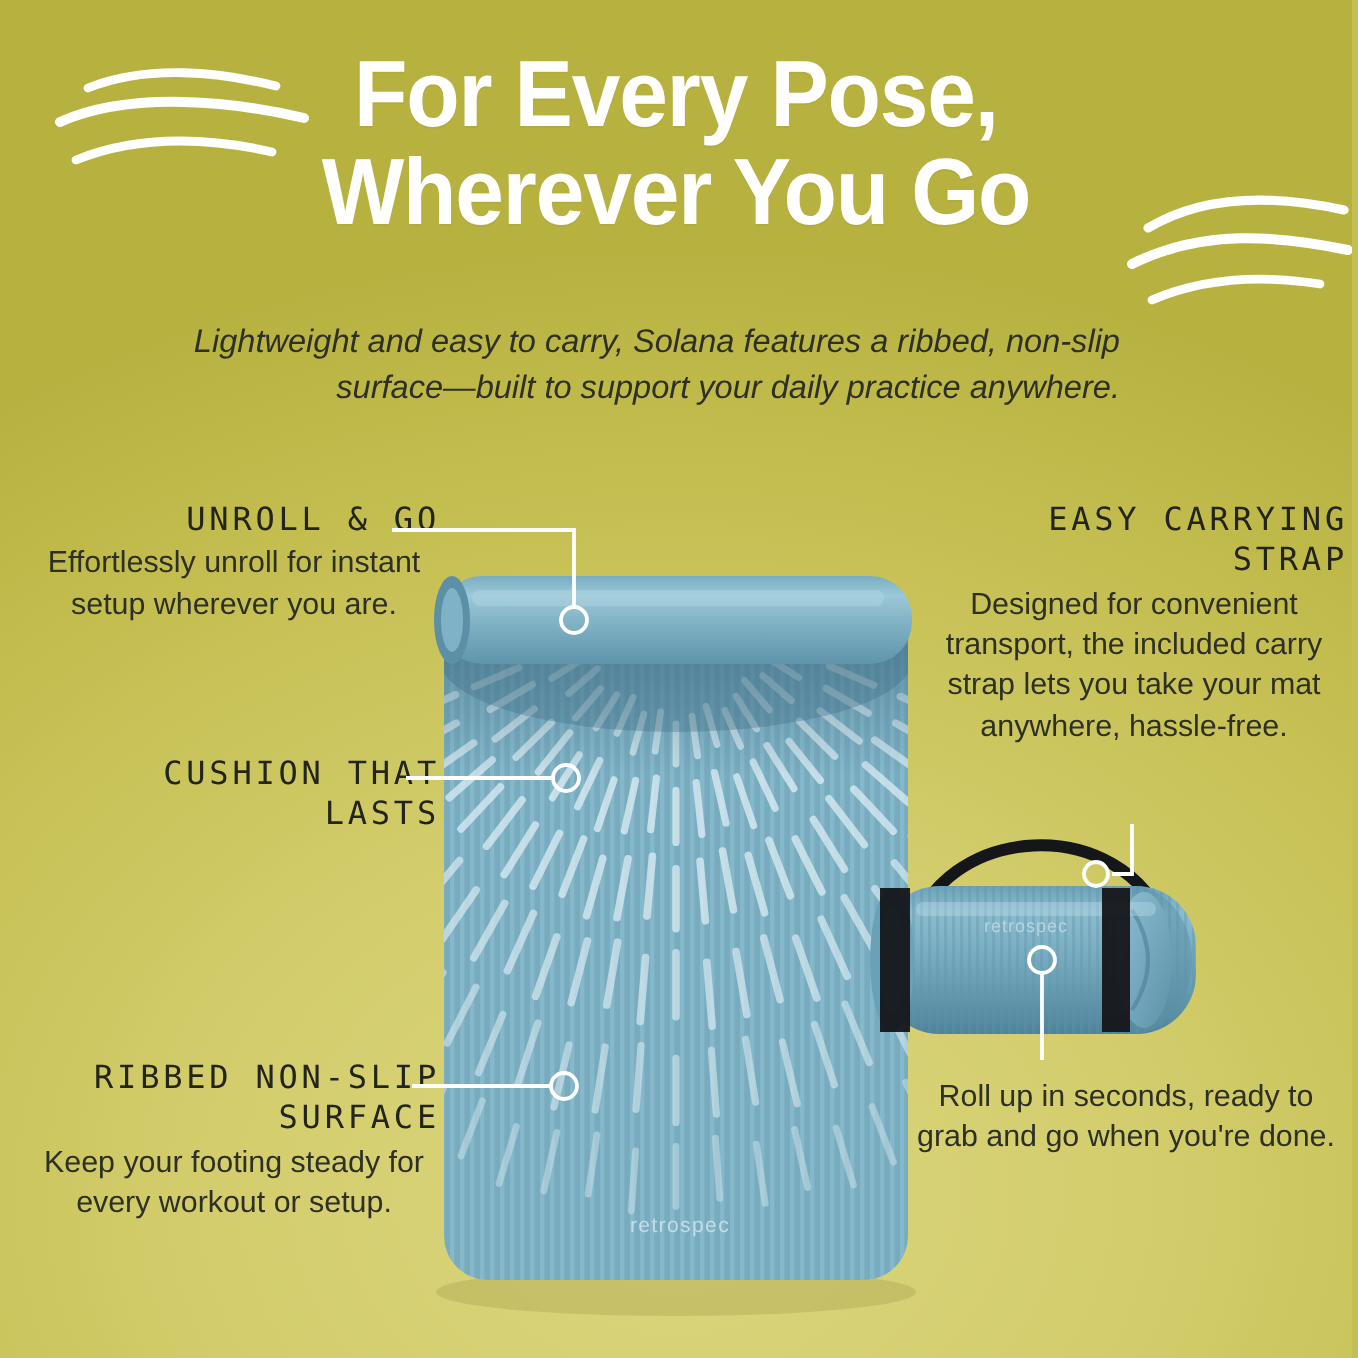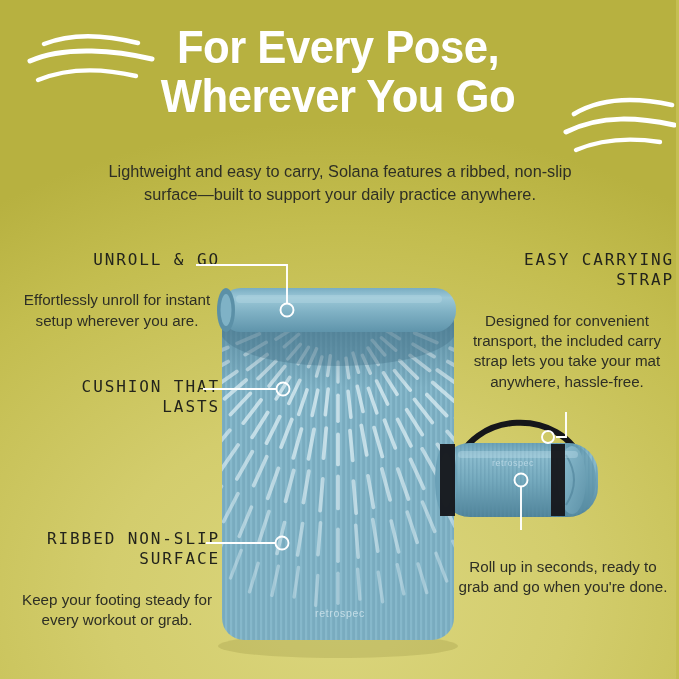--- a/index.html
+++ b/index.html
@@ -27,36 +27,37 @@
   }
   .headline .l1{display:block;}
   .headline .l2{display:block;margin-top:3px;}
 
   .swoosh{position:absolute;z-index:5;pointer-events:none;}
   .swoosh-left{left:26px;top:28px;}
   .swoosh-right{left:560px;top:92px;}
 
   
   .subtitle{
-    position:absolute;left:104px;width:472px;top:160px;
-    text-align:center;color:#2e2f25;
+    position:absolute;left:88px;width:472px;top:160px;
+    text-align:right;color:#2e2f25;
     font-size:16.3px;line-height:1.42;
     z-index:6;
+    font-style:italic;
   }
 
   
   .callout{position:absolute;z-index:7;}
   .callout .c-title{
     color:#23241c;font-size:16px;letter-spacing:1.9px;
     line-height:1.28;text-align:right;white-space:pre-line;
     font-family:"DejaVu Sans Mono", monospace;
   }
   .callout .c-body{
     color:#2e2f25;font-size:15.2px;line-height:1.33;
-    text-align:center;margin-top:20px;white-space:pre-line;
+    text-align:center;margin-top:2px;white-space:pre-line;
   }
 
   #co-unroll   {left:14px;  top:250px; width:206px;}
   #co-cushion  {left:14px;  top:377px; width:206px;}
   #co-ribbed   {left:14px;  top:529px; width:206px;}
   #co-strap    {left:460px; top:250px; width:214px;}
   #co-rollup   {left:456px; top:537px; width:214px;}
 
   
   #product{position:absolute;left:0;top:0;width:679px;height:679px;z-index:4;}
@@ -360,21 +361,21 @@
   </div>
 
   <div class="callout" id="co-cushion">
     <div class="c-title">CUSHION THAT
 LASTS</div>
   </div>
 
   <div class="callout" id="co-ribbed">
     <div class="c-title">RIBBED NON-SLIP
 SURFACE</div>
-    <div class="c-body">Keep your footing steady for every workout or grab.</div>
+    <div class="c-body">Keep your footing steady for every workout or setup.</div>
   </div>
 
   <div class="callout" id="co-strap">
     <div class="c-title">EASY CARRYING
 STRAP</div>
     <div class="c-body">Designed for convenient transport, the included carry strap lets you take your mat anywhere, hassle-free.</div>
   </div>
 
   <div class="callout" id="co-rollup">
     <div class="c-body">Roll up in seconds, ready to grab and go when you're done.</div>

